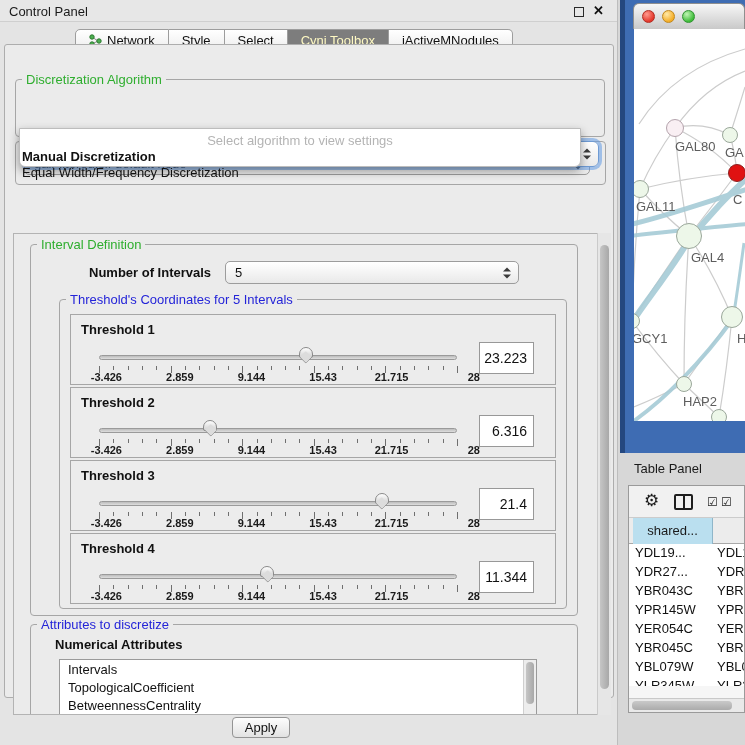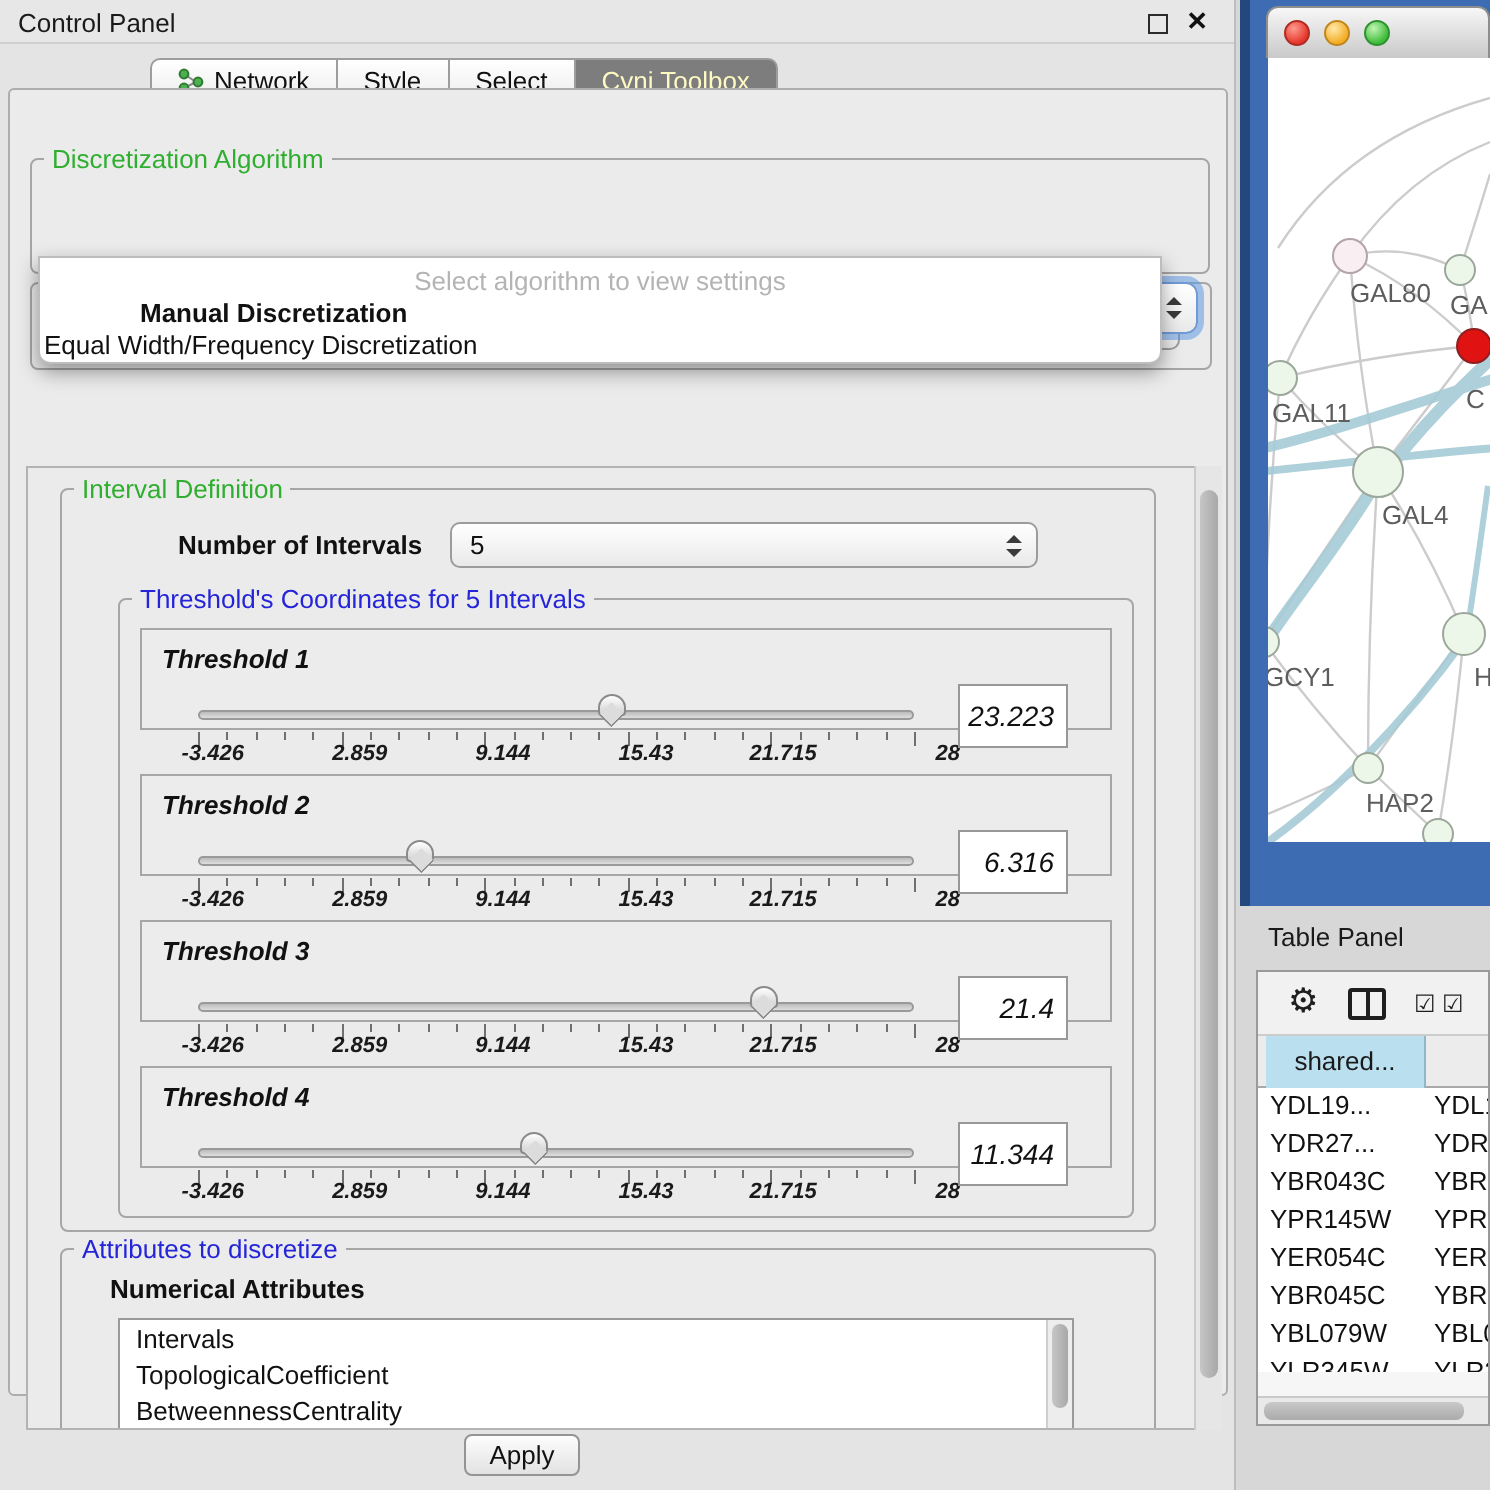--- a/index.html
+++ b/index.html
@@ -37,37 +37,37 @@
   .spin { position:absolute; right:7px; top:50%; transform:translateY(-50%); width:8px; height:11px; }
   .spin::before, .spin::after { content:''; position:absolute; left:0; border-left:4px solid transparent; border-right:4px solid transparent; }
   .spin::before { top:0; border-bottom:4px solid #3a3a3a; }
   .spin::after { bottom:0; border-top:4px solid #3a3a3a; }
 
   
   #algo-combo { left:18px; top:96px; width:576px; height:26px; border-radius:6px;
                 border:1px solid #6f9bd4; box-shadow:0 0 0 3px rgba(98,155,227,.55); z-index:2; }
 
   
-  #algo-popup { position:absolute; left:14px; top:83px; width:562px; height:54px; background:#ffffff;
+  #algo-popup { position:absolute; left:14px; top:83px; width:562px; height:39px; background:#ffffff;
                 border:1px solid #bdbdbd; border-radius:0 0 6px 6px; box-shadow:0 4px 10px rgba(0,0,0,.38); z-index:40; }
   #algo-popup .ph { position:absolute; left:0; top:4px; width:100%; text-align:center; font-size:13px; color:#b4b4b4; }
   .popup-opt { position:absolute; left:2px; width:97%; font-size:13px; color:#111; }
-  .popup-opt.b { font-weight:bold;margin-left:48px; }
+  .popup-opt.b { font-weight:bold; }
 
   
   #scrollarea { position:absolute; left:8px; top:188px; width:598px; height:482px; background:#ebebeb;
                 border:1px solid #b3b3b3; overflow:hidden; }
   #vscroll { position:absolute; right:0; top:0; width:14px; height:100%; background:#e6e6e6; border-left:1px solid #cacaca; }
   #vscroll .thumbv { position:absolute; left:2px; top:12px; width:9px; height:444px; border-radius:5px;
                      background:linear-gradient(90deg,#c6c6c6,#a8a8a8); }
 
   .blabel { position:absolute; font-size:13px; font-weight:bold; color:#111; white-space:nowrap; }
 
   
-  .tpanel { position:absolute; left:10px; width:486px; height:51px; background:#ececec; border:1px solid #a6a6a6;font-style:italic; }
+  .tpanel { position:absolute; left:10px; width:486px; height:71px; background:#ececec; border:1px solid #a6a6a6; }
   .track { position:absolute; left:28px; top:40px; width:358px; height:5px; border:1px solid #9a9a9a; border-radius:3px;
            background:linear-gradient(#bcbcbc,#dedede); }
   .thumb { position:absolute; top:32px; width:14px; height:11px; background:linear-gradient(#fefefe,#d2d2d2);
            border:1px solid #8a8a8a; border-radius:7px 7px 2px 2px; z-index:3; }
   .thumb::after { content:''; position:absolute; left:1.6px; top:5.2px; width:8.4px; height:8.4px; transform:rotate(45deg);
                   background:#dcdcdc; border:1px solid #8a8a8a; border-top:none; border-left:none; border-radius:1px; }
   .tick { position:absolute; width:1px; background:#6f6f6f; }
   .tick.minor { top:51px; height:4px; }
   .tick.major { top:51px; height:7px; }
   .ticklab { position:absolute; top:56px; width:46px; margin-left:-23px; text-align:right; font-size:11px; font-weight:bold; color:#1a1a1a; }
@@ -133,20 +133,21 @@
         <div class="tab"><svg class="net-ico" viewBox="0 0 13 13">
             <line x1="3" y1="3" x2="9" y2="7" stroke="#888" stroke-width="1"></line>
             <line x1="3" y1="10" x2="9" y2="7" stroke="#888" stroke-width="1"></line>
             <circle cx="3" cy="3" r="2.2" fill="#4caf50" stroke="#2d7a30"></circle>
             <circle cx="3" cy="10" r="2.2" fill="#4caf50" stroke="#2d7a30"></circle>
             <circle cx="10" cy="7" r="2.2" fill="#4caf50" stroke="#2d7a30"></circle>
           </svg>Network</div>
         <div class="tab">Style</div>
         <div class="tab">Select</div>
         <div class="tab sel">Cyni Toolbox</div>
+        <div class="tab">jActiveMNodules</div>
       </div>
 
     <div id="panel">
 
       <div class="group" style="left:10px; top:34px; width:590px; height:58px;">
         <span class="gtitle g-green">Discretization Algorithm</span>
       </div>
       <div class="combo" id="algo-combo" style="position:absolute;">
         <span class="spin"></span>
       </div>

